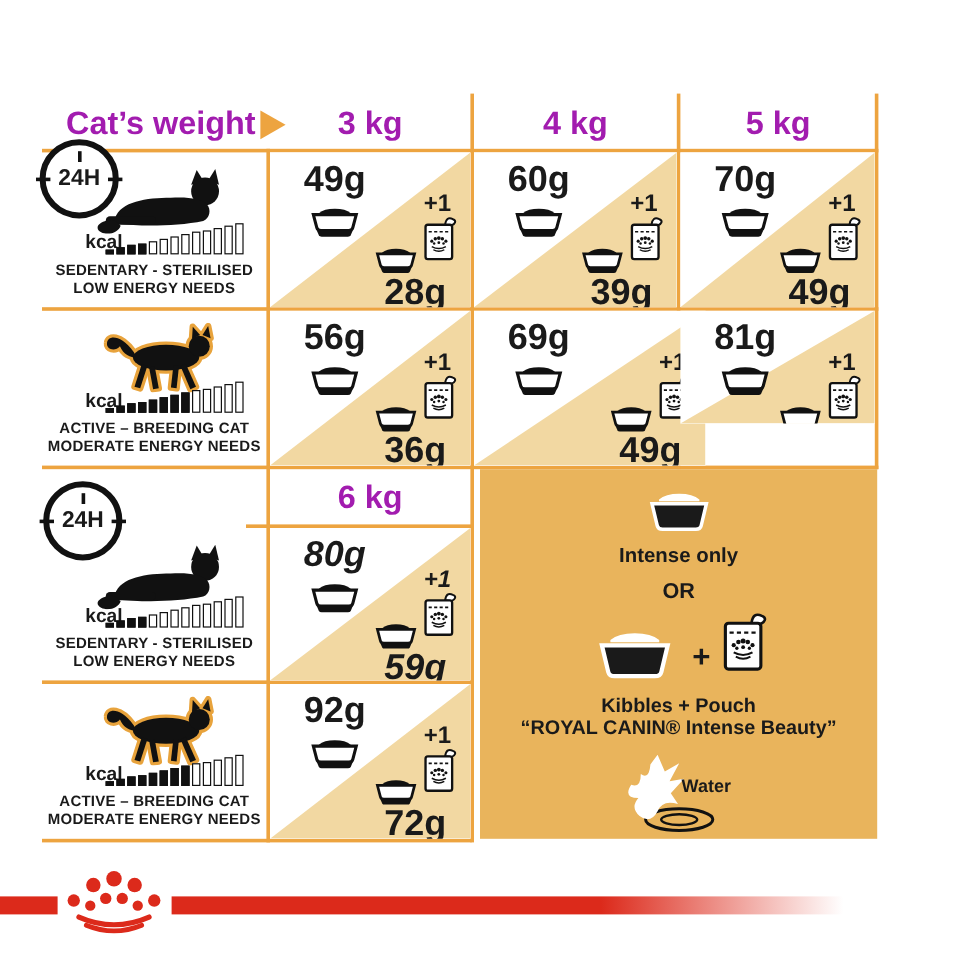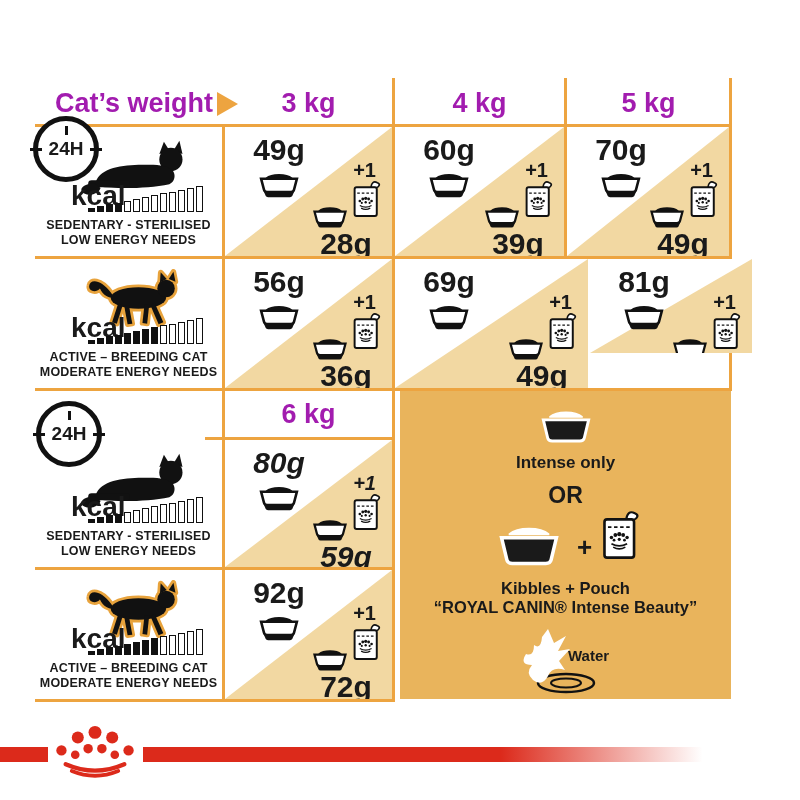--- a/index.html
+++ b/index.html
@@ -19,21 +19,21 @@
   
   .badge24{width:56px;height:56px;border:5px solid #111;border-radius:50%;background:#fff;
            display:flex;align-items:center;justify-content:center;font-size:19px;font-weight:bold;
            z-index:6;}
   .badge24 .tick-top{position:absolute;top:5px;left:50%;margin-left:-1.5px;width:3px;height:9px;background:#111;}
   .badge24 .tick-left{position:absolute;left:-8px;top:50%;margin-top:-1.5px;width:12px;height:3px;background:#111;}
   .badge24 .tick-right{position:absolute;right:-8px;top:50%;margin-top:-1.5px;width:12px;height:3px;background:#111;}
   
   .labelcell{width:187px;}
   .catsvg{position:absolute;left:34px;top:10px;width:128px;height:58px;}
-  .kcal-txt{position:absolute;left:36px;bottom:44px;font-size:28px;font-weight:bold;}
+  .kcal-txt{position:absolute;left:36px;bottom:44px;font-size:16px;font-weight:bold;}
   .gauge{position:absolute;right:6px;bottom:44px;width:128px;height:30px;display:flex;
          align-items:flex-end;gap:2px;}
   .gbar{width:7px;background:#fff;border:1.6px solid #111;box-sizing:border-box;}
   .gbar.fill{background:#111;border-color:#111;}
   .plabel{position:absolute;left:-6px;right:-6px;bottom:8px;text-align:center;font-size:12.5px;
           font-weight:bold;line-height:1.2;letter-spacing:0.2px;}
   
   .cell{background:#fff;overflow:hidden;}
   .cell .tri{position:absolute;inset:0;background:#f2d8a2;
              clip-path:polygon(100% 0,100% 100%,0 100%);}
@@ -45,21 +45,21 @@
   .cell .combo .cpouch{position:absolute;right:0;top:0;width:30px;height:40px;}
   .cell .combo .cbowl{position:absolute;left:0;bottom:0;width:60px;height:26px;}
   .cell .subval{position:absolute;right:4px;top:100px;width:84px;text-align:center;
                 font-size:30px;font-weight:bold;}
   
   #infobox{left:400px;top:391px;width:331px;height:308px;background:#e9b45c;}
   #infobox .ib-bowl1{position:absolute;left:133px;top:15px;width:66px;height:38px;}
   #infobox .ib-kibbles{position:absolute;left:0;right:0;top:62px;text-align:center;
                        font-size:17px;font-weight:bold;}
   #infobox .ib-or{position:absolute;left:0;right:0;top:91px;text-align:center;
-                  font-size:23px;font-weight:bold;}
+                  font-size:18px;font-weight:bold;}
   #infobox .ib-row{position:absolute;left:0;right:0;top:122px;height:54px;display:flex;
                    align-items:flex-end;justify-content:center;gap:9px;}
   #infobox .ib-row .bw{width:78px;height:46px;}
   #infobox .ib-row .plus{font-size:26px;font-weight:bold;margin-bottom:4px;}
   #infobox .ib-row .pc{width:40px;height:52px;margin-bottom:6px;}
   #infobox .ib-t1{position:absolute;left:0;right:0;top:188px;text-align:center;
                   font-size:16.5px;font-weight:bold;}
   #infobox .ib-t2{position:absolute;left:0;right:0;top:207px;text-align:center;
                   font-size:16.5px;font-weight:bold;}
   #infobox .ib-water{position:absolute;left:104px;top:238px;width:110px;height:66px;}
@@ -360,21 +360,21 @@
     <div class="combo">
       <svg class="cpouch" viewBox="0 0 46 58">
           <use href="#pouch" xlink:href="#pouch"></use>
         </svg>
       <svg class="cbowl" viewBox="0 0 80 52">
           <use href="#bowlB" xlink:href="#bowlB"></use>
         </svg>
     </div>
     <div class="subval">49g</div>
   </div>
-  <div class="abs cell" style="left:590px;top:259px;width:162px;height:94px;">
+  <div class="abs cell" style="left:567px;top:259px;width:162px;height:94px;">
     <div class="tri"></div>
     <div class="mainval">81g</div>
     <svg class="bowl" viewBox="0 0 80 52">
         <use href="#bowlB" xlink:href="#bowlB"></use>
       </svg>
     <div class="plus1">+1</div>
     <div class="combo">
       <svg class="cpouch" viewBox="0 0 46 58">
           <use href="#pouch" xlink:href="#pouch"></use>
         </svg>

